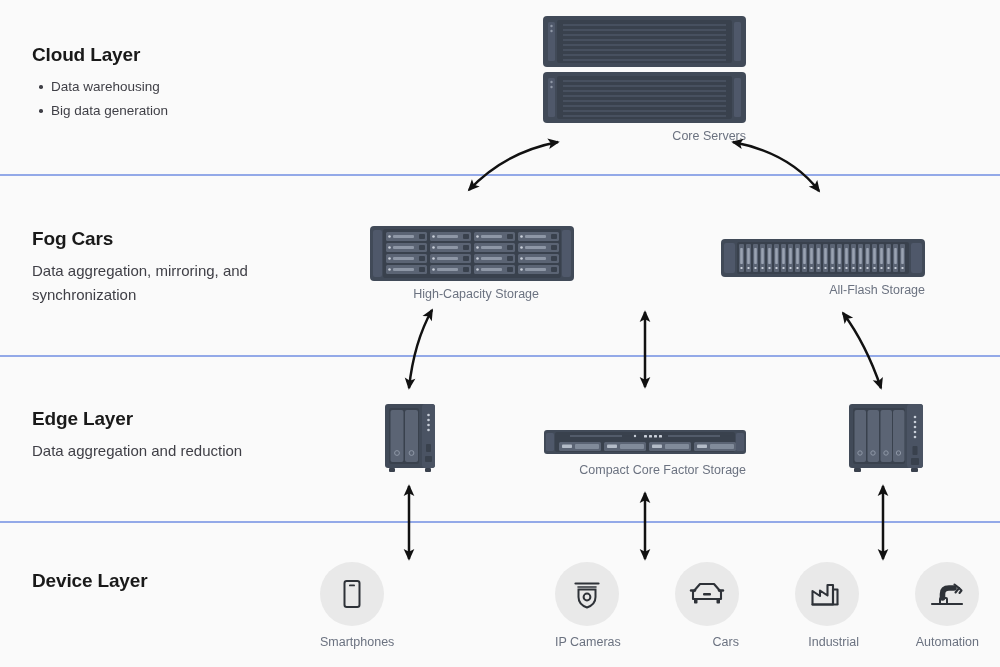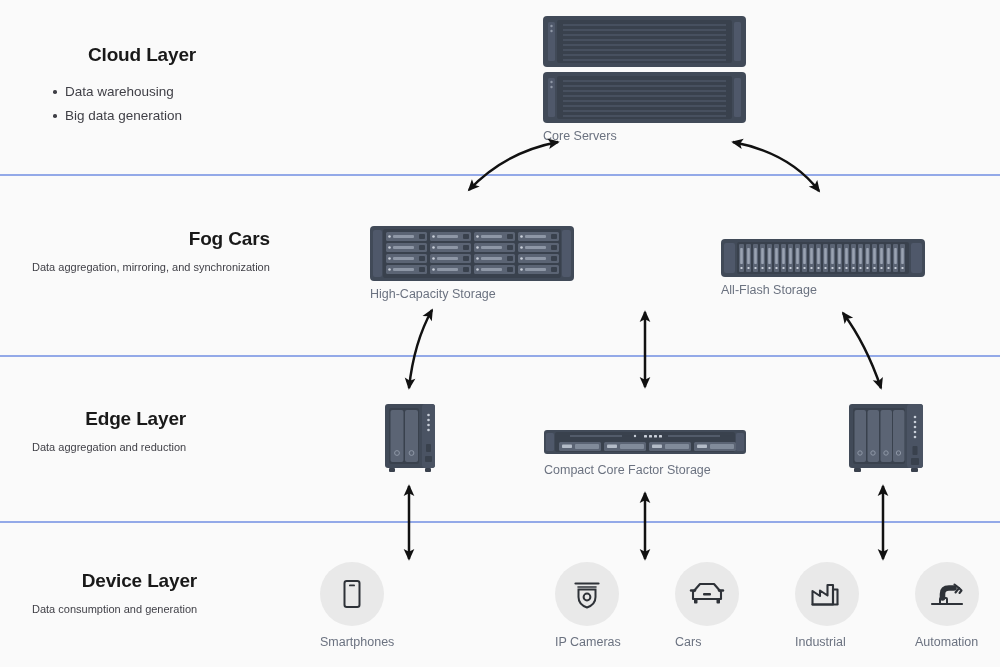--- a/index.html
+++ b/index.html
@@ -28,31 +28,30 @@
   .layer-text {
     position: absolute;
     left: 32px;
   }
   .layer-title {
     font-size: 19px;
     font-weight: bold;
     color: #191919;
     letter-spacing: -0.15px;
     margin: 0 0 9px 0;
-    text-align: right;
   }
   .layer-desc {
-    font-size: 11px;
+    font-size: 15px;
     color: #3f3f46;
     line-height: 1.62;
     margin: 0;
     max-width: 250px;
   }
   ul.layer-bullets {
-    margin: 14px;
+    margin: 0;
     padding-left: 19px;
     list-style: none;
   }
   ul.layer-bullets li {
     font-size: 13.5px;
     color: #3f3f46;
     line-height: 1.78;
     position: relative;
   }
   ul.layer-bullets li:before {
@@ -61,21 +60,21 @@
     left: -12px;
     top: 10px;
     width: 3.5px;
     height: 3.5px;
     border-radius: 50%;
     background: #3f3f46;
   }
 
   .node {
     position: absolute;
-    text-align: left;
+    text-align: right;
   }
   .node-caption {
     font-size: 12.5px;
     color: #6b7280;
     white-space: nowrap;
     margin-top: 6px;
   }
   .device-caption {
     font-size: 12.5px;
     color: #6b7280;
@@ -120,21 +119,20 @@
     <div class="layer-desc">Data aggregation, mirroring, and synchronization</div>
   </div>
 
   <div class="layer-text" style="top:408px">
     <div class="layer-title">Edge Layer</div>
     <div class="layer-desc" style="max-width:none">Data aggregation and reduction</div>
   </div>
 
   <div class="layer-text" style="top:570px">
     <div class="layer-title">Device Layer</div>
-    <div class="layer-desc" style="max-width:none">Data consumption and generation</div>
   </div>
 
   <div class="node" style="left:543px; top:16px; width:203px">
     <svg class="hw" width="203" height="107" viewBox="0 0 203 107">
 
       <rect x="0" y="0" width="203" height="51" rx="4" fill="#414a58"></rect>
       <rect x="14" y="4" width="175" height="43" rx="2" fill="#39414d"></rect>
       <g stroke="#4d5666" stroke-width="1.6">
         <line x1="20" y1="9" x2="183" y2="9"></line>
         <line x1="20" y1="14" x2="183" y2="14"></line>

